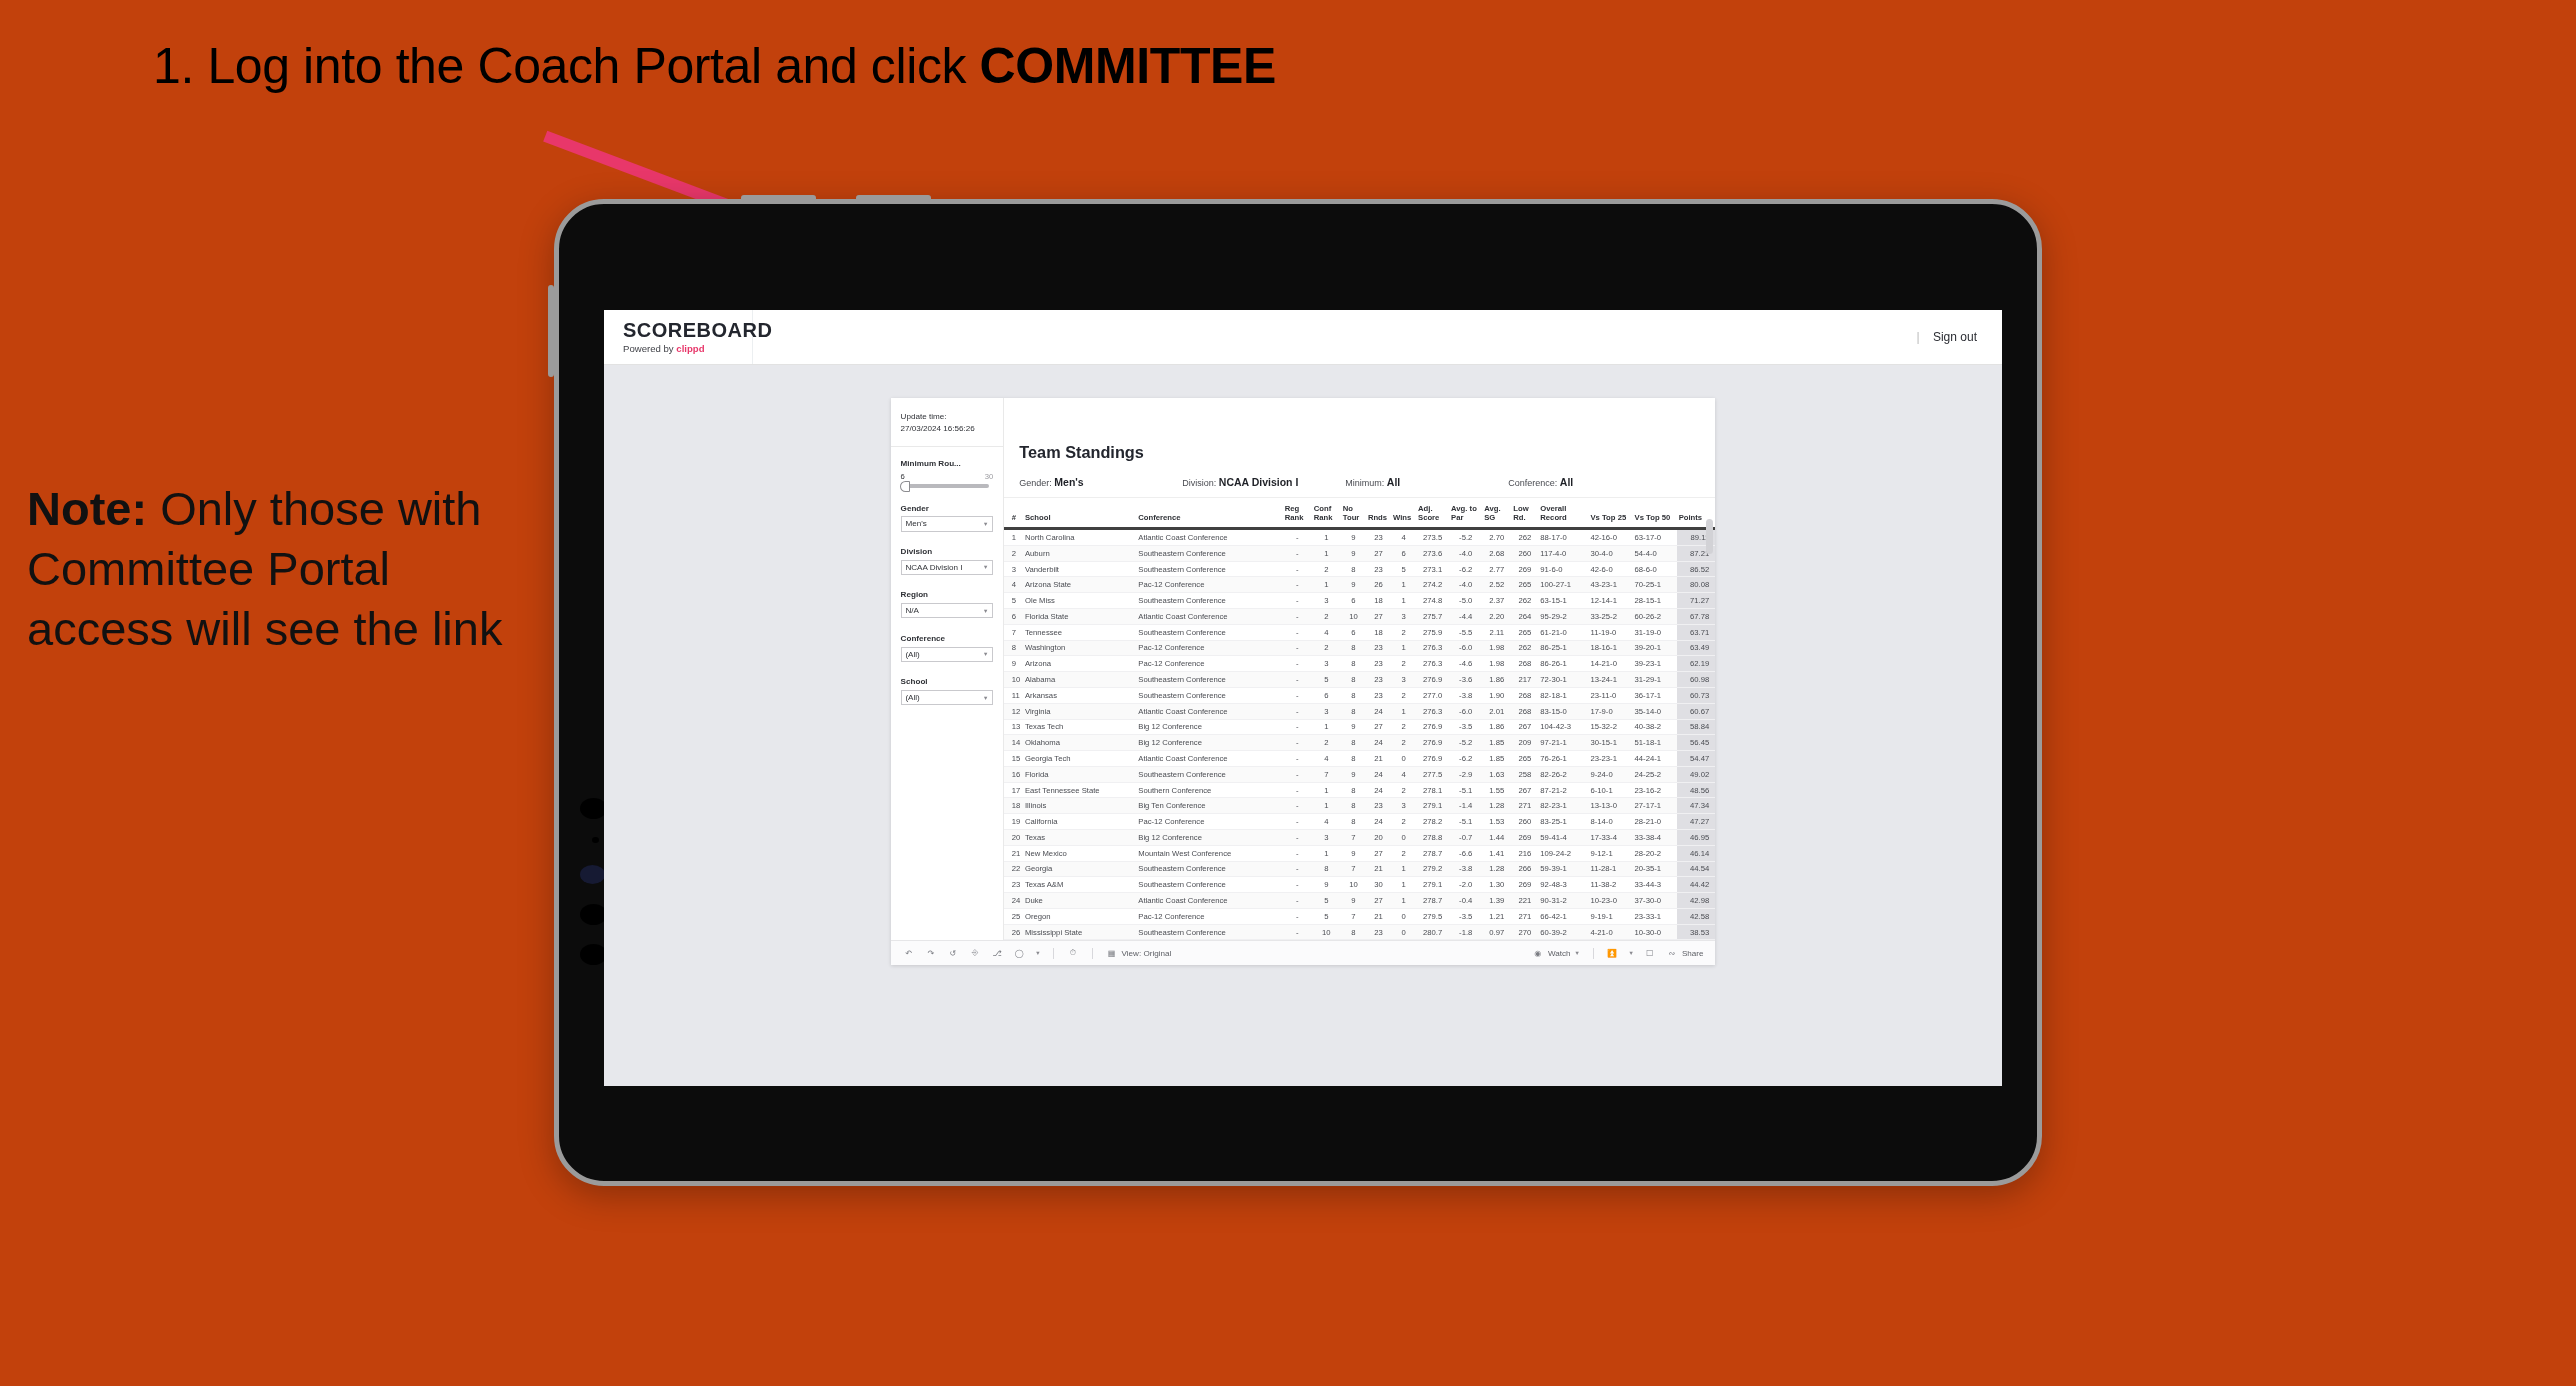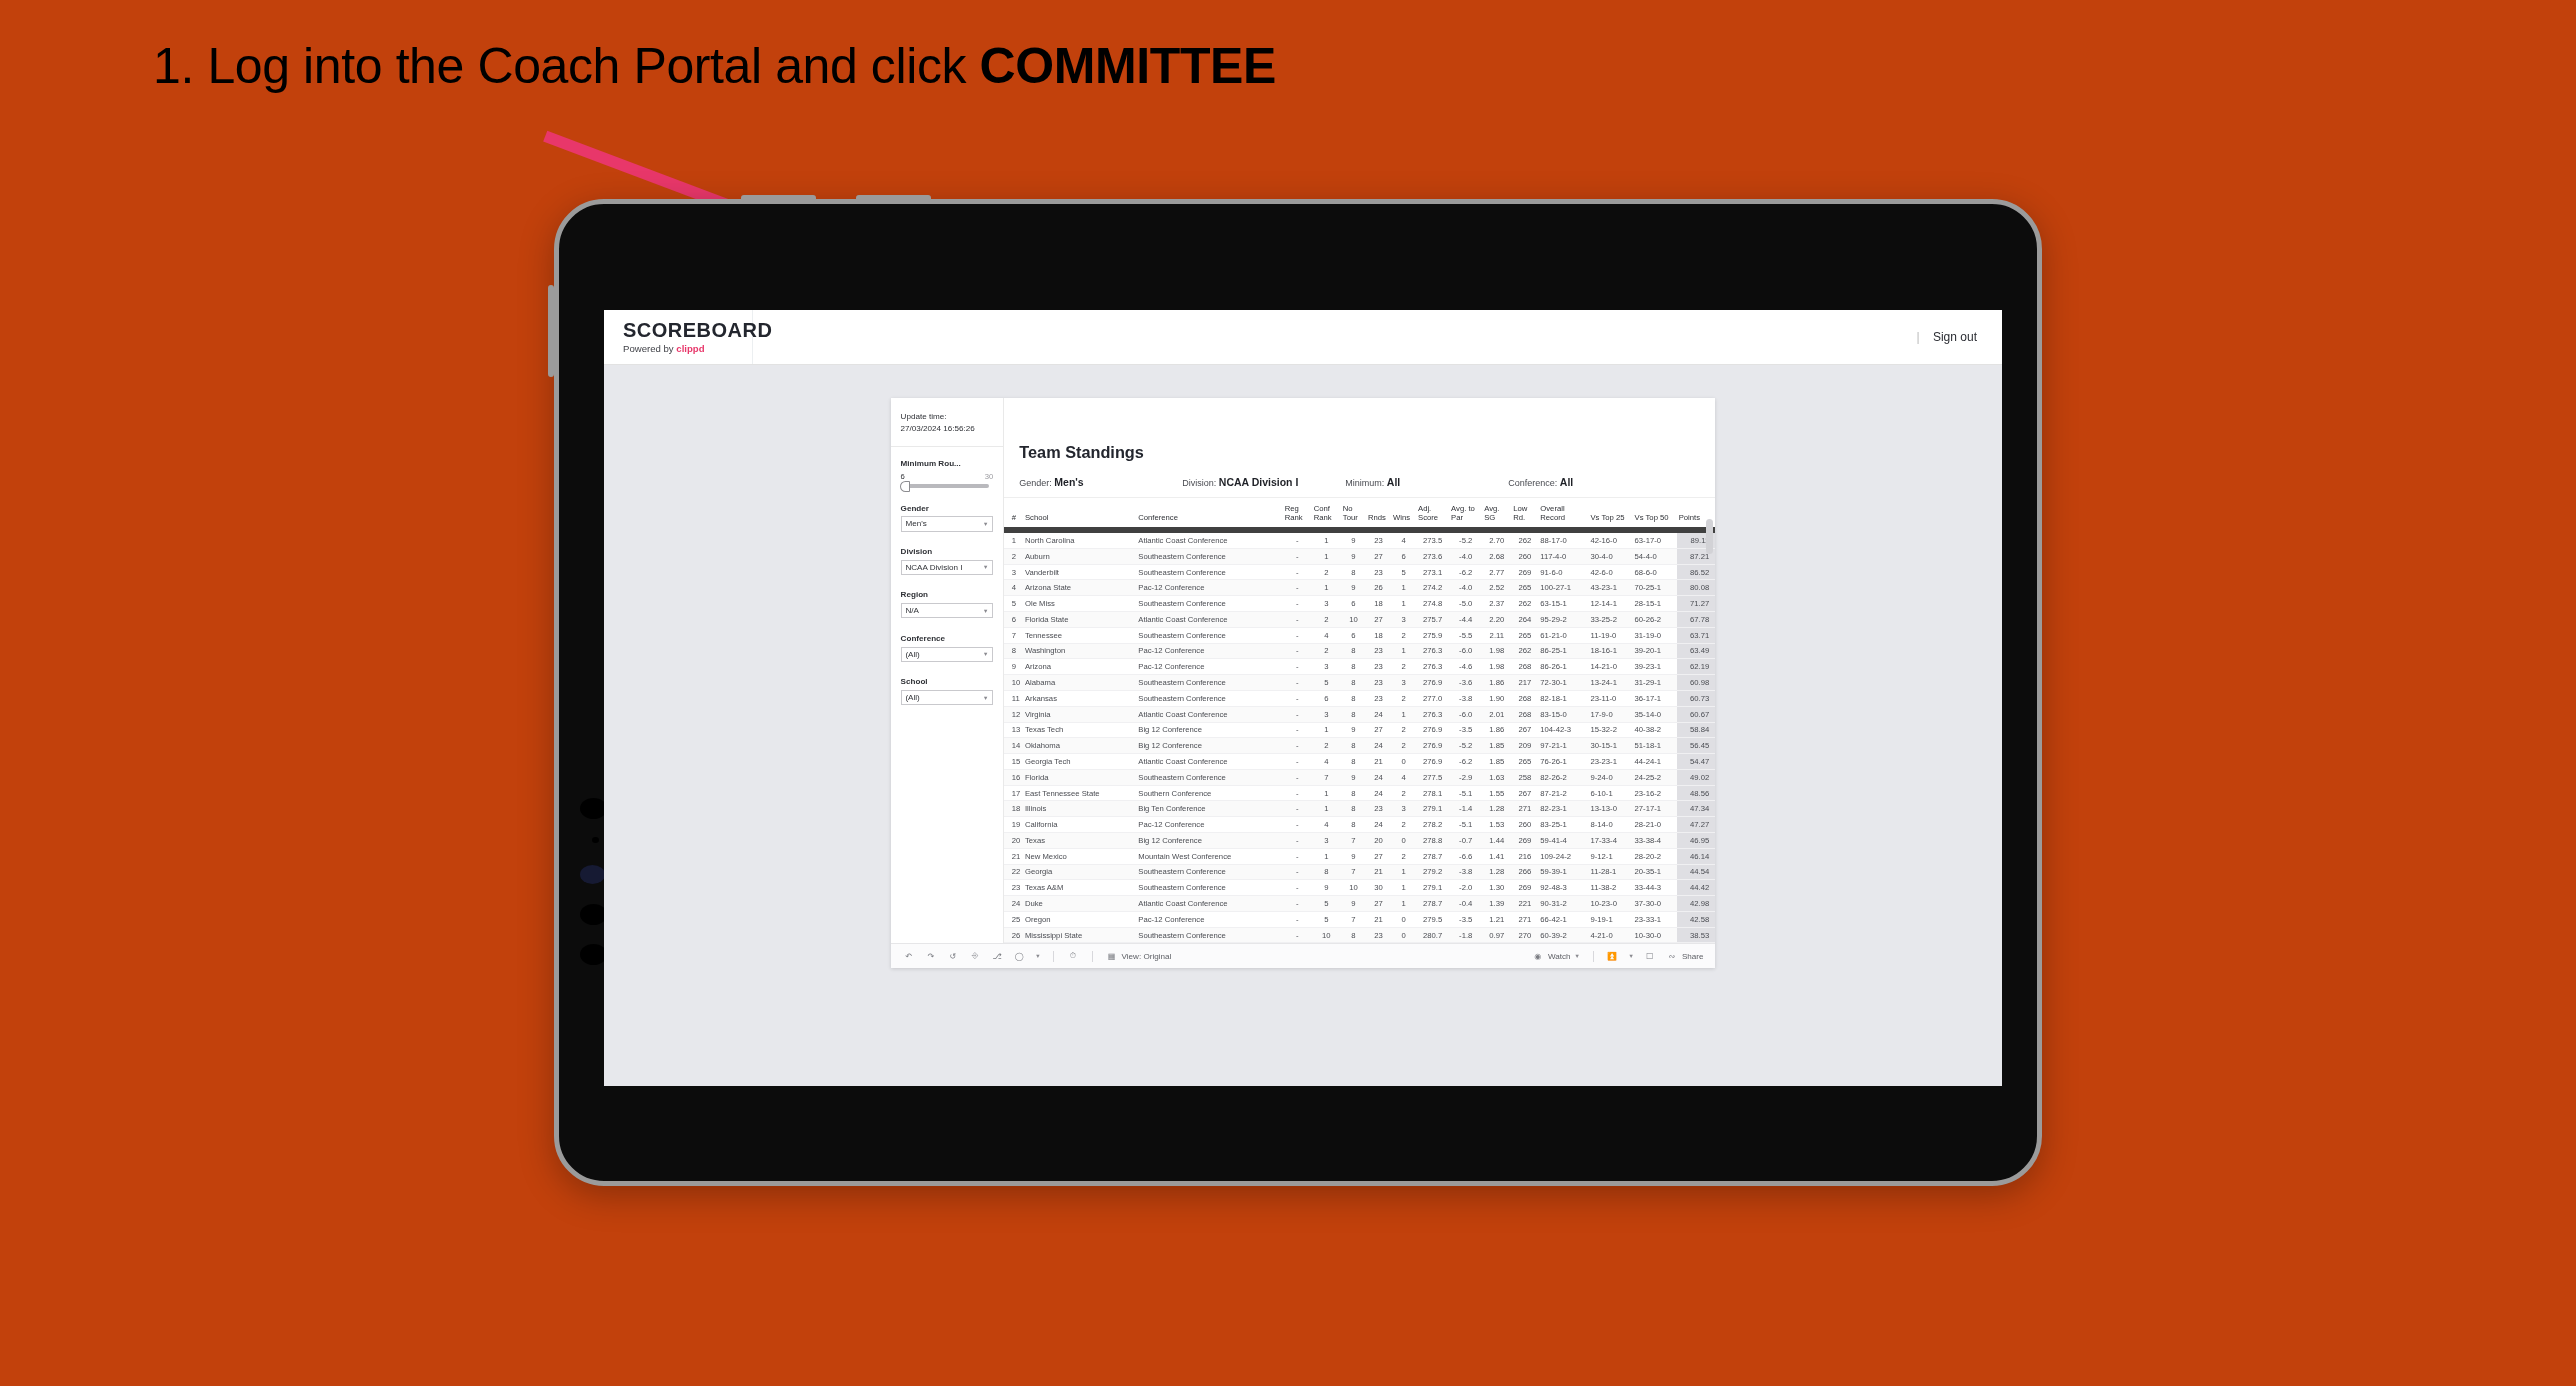--- a/index.html
+++ b/index.html
@@ -159,23 +159,23 @@
   .viz-filters-line {
     display: flex; margin-top: 13.4px; font-size: 9px; color: #4a4c52;
   }
   .vf { width: 163px; }
   .vf b { font-weight: 700; font-size: 10.5px; color: #1f2127; }
 
   
   .tbl-wrap { position: relative; }
   table.standings { width: 100%; border-collapse: collapse; table-layout: fixed; }
   table.standings th {
-    font-size: 7.7px; font-weight: 400; color: #2f3136;
+    font-size: 7.7px; font-weight: 700; color: #2f3136;
     text-align: left; vertical-align: bottom;
-    padding: 5.8px 1.9px 4.8px 1.9px; border-bottom: 6px solid #404040;
+    padding: 5.8px 1.9px 4.8px 1.9px; border-bottom: 3px solid #404040;
     line-height: 1.18;
   }
   table.standings td {
     font-size: 7.7px; color: #4a4c52; padding: 2.9px 1.9px;
     border-bottom: 1px solid #f0f0f2; white-space: nowrap;
     overflow: hidden; text-overflow: clip;
   }
   table.standings tbody tr:nth-child(even) { background: #fafafa; }
   .c-rank  { width: 19px;  text-align: left; padding-left: 7.7px !important; }
   .c-school{ width: 113px; }
@@ -215,20 +215,23 @@
 </head>
 <body>
 
 <div id="slide">
 
   <div class="step-heading">
     <span class="num">1.</span>
     <span class="plain">Log into the Coach Portal and click </span><span class="strong">COMMITTEE</span>
   </div>
 
+  <div class="note-block">
+    <span class="note-label">Note:</span><span> Only those with Committee Portal access will see the link</span>
+  </div>
 
   <svg class="arrow-svg" viewBox="0 0 540 260">
     <line x1="28" y1="22" x2="436" y2="176" stroke="#e8376a" stroke-width="12" stroke-linecap="butt"></line>
     <polygon points="470,208 418,156 430,196 392,190" fill="#e8376a"></polygon>
   </svg>
 
   <div class="tablet">
     <div class="tablet-btn btn-top-1"></div>
     <div class="tablet-btn btn-top-2"></div>
     <div class="tablet-btn btn-left-1"></div>

